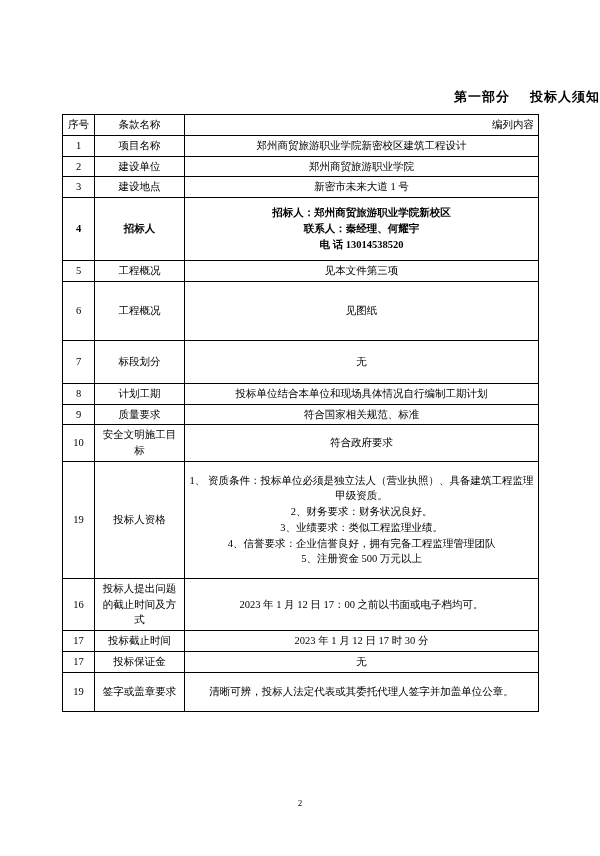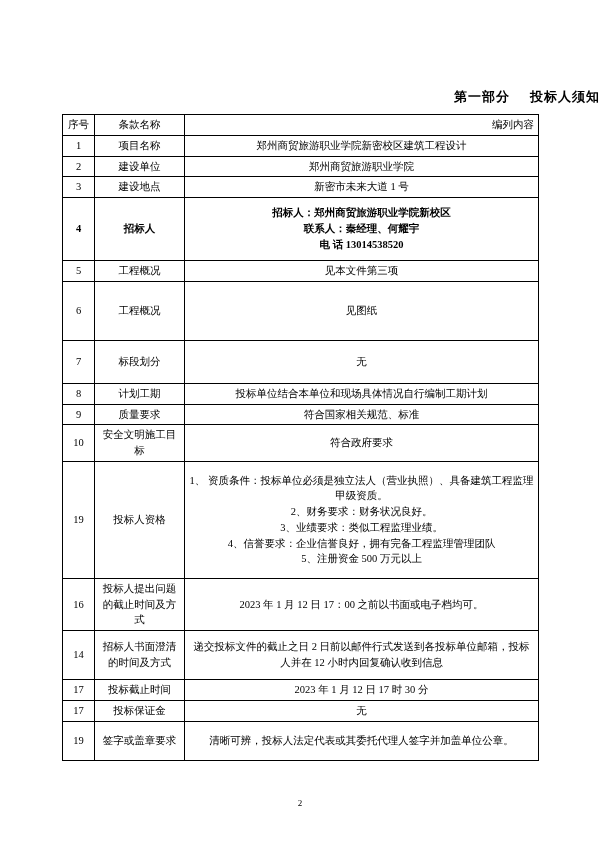--- a/index.html
+++ b/index.html
@@ -182,25 +182,20 @@
 5、注册资金 500 万元以上</td>
       </tr>
 
 
       <tr class="row-tall-13">
         <td class="c-no">16</td>
         <td class="c-name">投标人提出问题的截止时间及方式</td>
         <td class="c-content multiline">2023 年 1 月 12 日 17：00 之前以书面或电子档均可。</td>
       </tr>
 
-      <tr class="row-tall-14">
-        <td class="c-no">14</td>
-        <td class="c-name">招标人书面澄清的时间及方式</td>
-        <td class="c-content multiline">递交投标文件的截止之日 2 日前以邮件行式发送到各投标单位邮箱，投标人并在 12 小时内回复确认收到信息</td>
-      </tr>
 
       <tr>
         <td class="c-no">17</td>
         <td class="c-name">投标截止时间</td>
         <td class="c-content multiline">2023 年 1 月 12 日 17 时 30 分</td>
       </tr>
 
 
       <tr>
         <td class="c-no">17</td>

